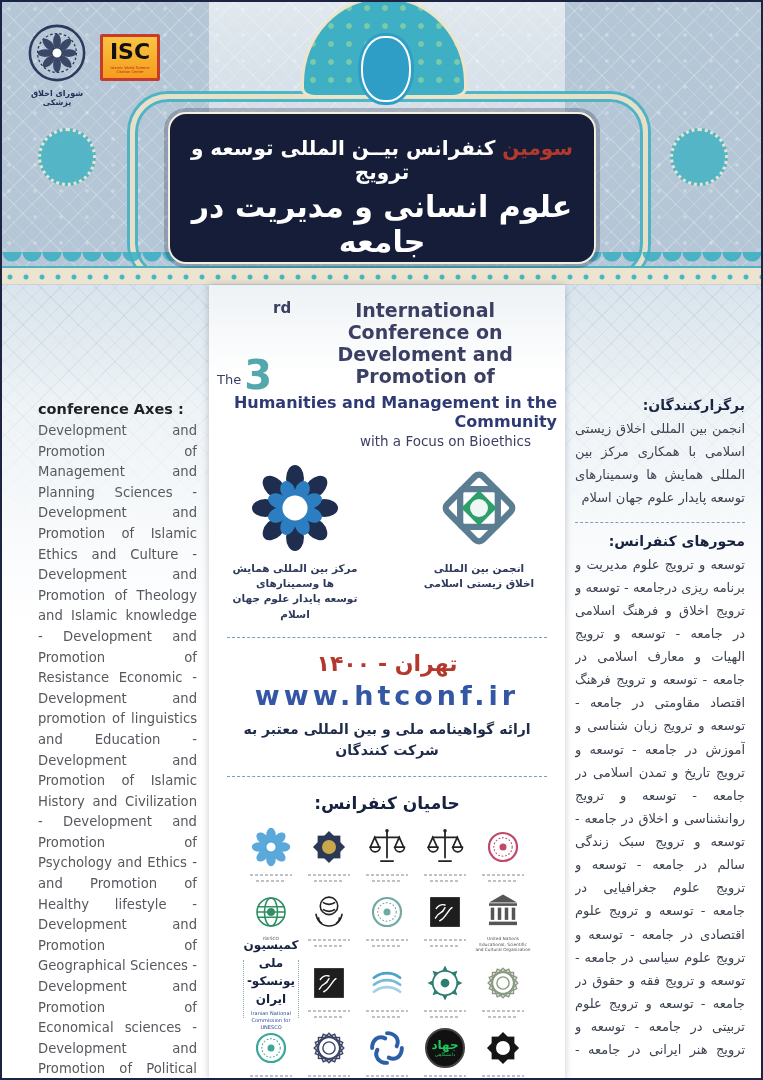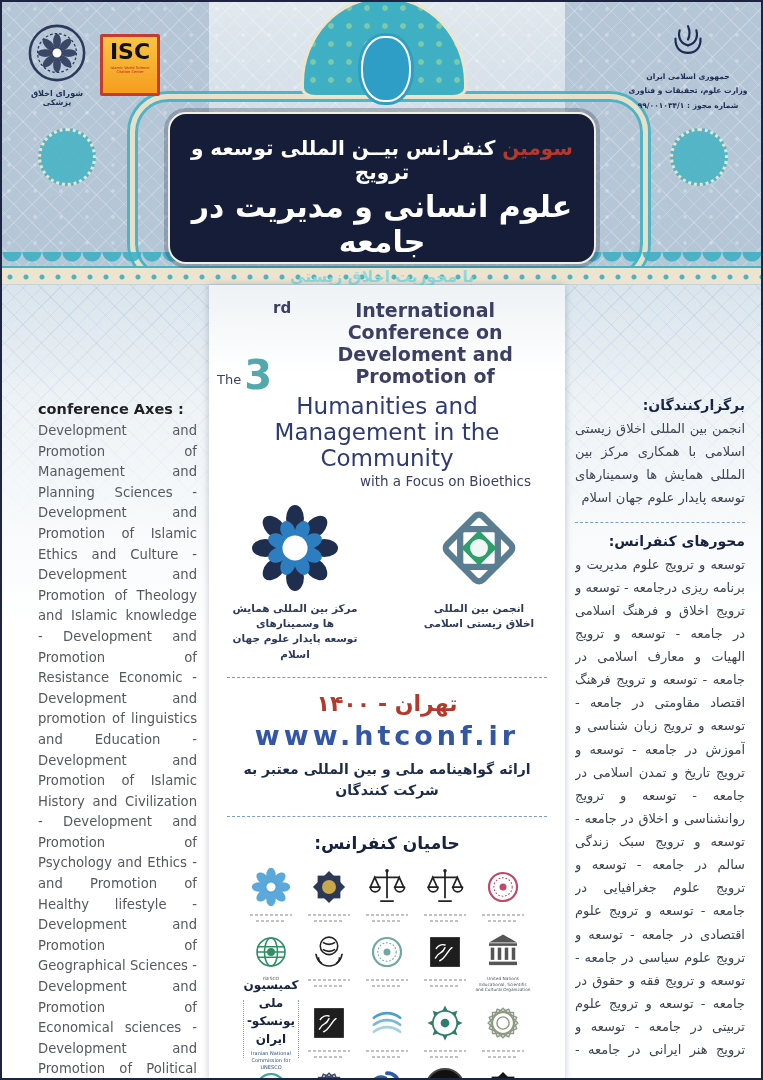--- a/index.html
+++ b/index.html
@@ -33,21 +33,21 @@
   .banner{position:absolute;left:166px;top:110px;width:428px;height:152px;background:var(--banner_navy,#161d38);
     border:2.5px solid #f3efdf;border-radius:18px;box-sizing:border-box;text-align:center;direction:rtl;
     padding-top:22px;box-shadow:0 0 0 4px rgba(22,29,56,.25);}
   .banner-l1{font-size:20px;font-weight:bold;color:#fff;letter-spacing:.5px;}
   .banner-l1 .hl{color:var(--accent_red,#bf3a2b);}
   .banner-l2{font-size:30px;font-weight:bold;color:#fff;margin-top:5px;}
   .banner-l3{font-size:15.5px;font-weight:bold;color:var(--subtitle_teal,#8fd8dc);margin-top:9px;}
   
   .seal{position:absolute;left:18px;top:20px;width:74px;text-align:center;color:#2e3a5c;}
   .seal-cap{font-size:8px;font-weight:bold;margin-top:1px;color:#223055;}
-  .isc{position:absolute;left:98px;top:32px;width:60px;height:62px;background:linear-gradient(#f9c441,#f59d1e);
+  .isc{position:absolute;left:98px;top:32px;width:60px;height:47px;background:linear-gradient(#f9c441,#f59d1e);
     border:3px solid #c53b2e;box-sizing:border-box;text-align:center;border-radius:2px;}
   .isc-label{font-size:22px;font-weight:bold;color:#111;line-height:1.35;display:block;}
   .isc-sub{font-size:3.6px;color:#b3271d;display:block;line-height:1.1;}
   .gov{position:absolute;right:8px;top:18px;width:130px;text-align:center;color:#1d2a52;}
   .gov-lines{direction:rtl;font-size:7.5px;line-height:1.9;font-weight:bold;margin-top:2px;text-align:center;}
   
   .bodywrap{position:absolute;left:0;top:283px;width:100%;height:795px;display:flex;
     background:linear-gradient(180deg,#d9e4ec 0,#eef3f6 120px,#fff 340px);}
   .pattern-fade{position:absolute;left:0;top:0;width:100%;height:240px;pointer-events:none;
     background-image:
@@ -64,21 +64,21 @@
   .fa-body{font-size:13px;line-height:1.78;color:#3d4350;text-align:justify;}
   .axes-fa{flex:1;overflow:hidden;margin-top:12px;padding-top:10px;border-top:1.5px dashed #7e9cc0;}
   .contact{margin-top:auto;padding-top:10px;border-top:1.5px dashed #7e9cc0;}
   .contact .line{font-size:13px;font-weight:bold;color:#1c2747;line-height:1.9;}
   
   .en-line1{display:flex;align-items:flex-end;justify-content:center;color:#3b3f63;}
   .en-the{font-size:13px;padding-bottom:4px;}
   .en-num{font-size:40px;line-height:.8;font-weight:bold;color:#52a8ab;margin:0 1px 0 3px;}
   .en-ord{font-size:15px;font-weight:bold;color:#3b3f63;align-self:flex-start;}
   .en-rest{font-size:19px;padding-bottom:4px;margin-left:2px;font-weight:bold;}
-  .en-line2{font-size:23px;font-weight:normal;color:var(--title_blue,#2e3a74);margin-top:2px;}
+  .en-line2{font-size:16px;font-weight:bold;color:var(--title_blue,#2e3a74);margin-top:2px;text-align:right;}
   .en-line3{font-size:13.5px;color:#3b3f63;text-align:right;margin:2px 26px 0 0;}
   
   .orgs{display:flex;justify-content:center;gap:44px;margin-top:16px;}
   .org{width:140px;}
   .org svg{width:86px;height:86px;}
   .org-cap{font-size:10.5px;font-weight:bold;color:#2e3a5c;direction:rtl;line-height:1.45;margin-top:6px;}
   .dashed{border-top:1.6px dashed #7e9cc0;width:94%;margin:15px auto 0;}
   .city{font-size:22px;font-weight:bold;color:var(--accent_red,#a93630);margin-top:13px;direction:rtl;}
   .site{font-size:27px;font-weight:bold;color:var(--link_blue,#3356a5);letter-spacing:4px;margin-top:4px;}
   .cert{font-size:14px;font-weight:bold;color:#1d2a4a;direction:rtl;line-height:1.5;margin-top:8px;}
@@ -139,45 +139,26 @@
         </svg>
       </span>
       <div class="seal-cap">شورای اخلاق پزشکی</div>
     </div>
 
     <div class="isc">
       <span class="isc-label">ISC</span>
       <span class="isc-sub">Islamic World Science Citation Center</span>
     </div>
 
-    <div class="gov">
-      <span>
-        <svg viewBox="0 0 48 48" width="40" height="44">
-          <g stroke="#1d2a52" stroke-width="2.6" fill="none" stroke-linecap="round">
-            <path d="M24 5c2.5 6 2.5 11 0 16"></path>
-            <path d="M14 10c-2.5 9 1.5 16 10 18"></path>
-            <path d="M34 10c2.5 9-1.5 16-10 18"></path>
-            <path d="M9 20c-.5 11 6 17 15 17"></path>
-            <path d="M39 20c.5 11-6 17-15 17"></path>
-          </g>
-        </svg>
-      </span>
-      <div class="gov-lines">
-        <div>جمهوری اسلامی ایران</div>
-        <div>وزارت علوم، تحقیقات و فناوری</div>
-        <div>شماره مجوز : ۹۹/۰۰۱۰۳۴/۱</div>
-      </div>
-    </div>
 
     <div class="banner">
       <div class="banner-l1">
         <span class="hl">سومین</span><span> کنفرانس بیــن المللی توسعه و ترویج</span>
       </div>
       <div class="banner-l2">علوم انسانی و مدیریت در جامعه</div>
-      <div class="banner-l3">با محوریت اخلاق زیستی</div>
     </div>
   </div>
 
   <div class="bodywrap">
     <div class="pattern-fade"></div>
 
     <aside class="col-left">
       <h3>conference Axes :</h3>
       <div class="axes-en">Development and Promotion of Management and Planning Sciences - Development and Promotion of Islamic Ethics and Culture - Development and Promotion of Theology and Islamic knowledge - Development and Promotion of Resistance Economic - Development and promotion of linguistics and Education - Development and Promotion of Islamic History and Civilization - Development and Promotion of Psychology and Ethics - and Promotion of Healthy lifestyle - Development and Promotion of Geographical Sciences - Development and Promotion of Economical sciences - Development and Promotion of Political Sciences - Development and Promotion of Law and Jurisprudence - Development and Promotion of Educational Sciences - Development and Promotion of Iranian Art - Development and Promotion of Science</div>
     </aside>

